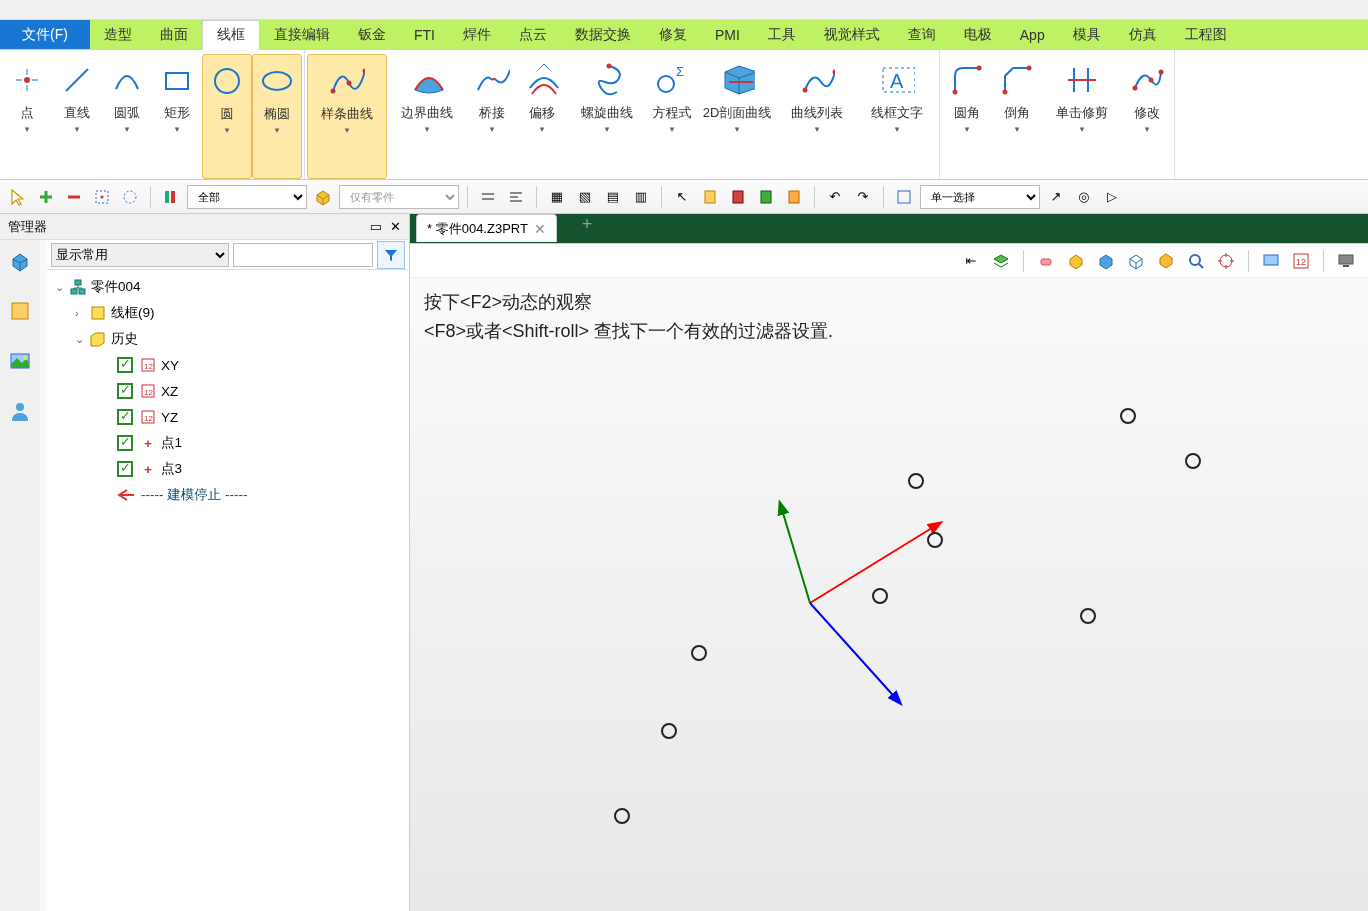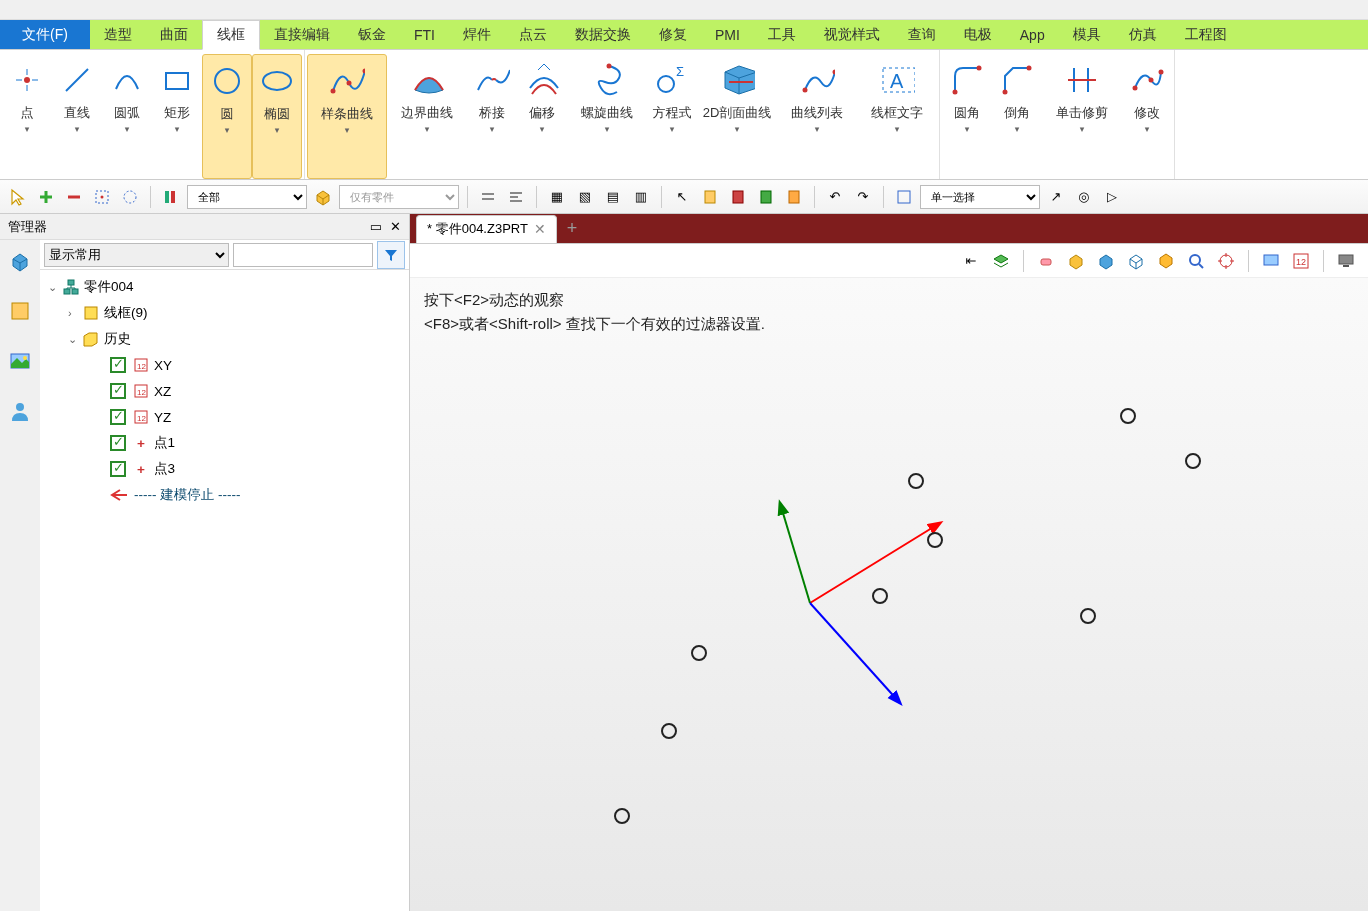--- a/index.html
+++ b/index.html
@@ -35,45 +35,45 @@
   
   .main { display: flex; height: calc(911px - 20px - 30px - 130px - 34px); }
 
   
   .left-panel { width: 410px; display: flex; flex-direction: column; border-right: 1px solid #ccc; background: #f8f8f8; }
   .panel-title { height: 26px; background: #f0f0f0; display: flex; align-items: center; padding: 0 8px; font-size: 13px; justify-content: space-between; border-bottom: 1px solid #ddd; }
   .panel-title .icons { display: flex; gap: 8px; }
   .panel-body { flex: 1; display: flex; }
   .side-icons { width: 40px; background: #f0f0f0; display: flex; flex-direction: column; align-items: center; padding-top: 6px; gap: 20px; }
   .side-icon { width: 30px; height: 30px; display: flex; align-items: center; justify-content: center; cursor: pointer; }
-  .tree-area { flex: 1; background: #fff; display: flex; flex-direction: column; }
+  .tree-area { flex: 1; background: #fff; display: flex; flex-direction: column; margin-left: 7px; }
   .tree-controls { display: flex; align-items: center; height: 30px; border-bottom: 1px solid #ddd; }
   .tree-controls select { flex: 1; height: 24px; border: 1px solid #bbb; margin: 0 4px; font-size: 13px; }
   .tree-controls .funnel { width: 28px; height: 28px; background: #eef4fb; border: 1px solid #9cc3ea; display: flex; align-items: center; justify-content: center; margin-right: 4px; }
   .tree-header { height: 26px; background: #f4f4f4; border-bottom: 1px solid #ddd; padding: 0 10px; display: flex; align-items: center; font-size: 13px; }
   .tree { font-size: 13.5px; padding: 4px 0; }
   .tree-row { display: flex; align-items: center; height: 26px; padding-left: 8px; }
   .tree-row .arrow { width: 14px; font-size: 11px; color: #666; }
   .tree-row .chk { width: 16px; height: 16px; border: 2px solid #2a8a2a; margin-right: 6px; position: relative; }
   .tree-row .chk::after { content: "✓"; color: #2a8a2a; font-size: 13px; position: absolute; top: -3px; left: 1px; }
   .tree-row .ico { width: 18px; height: 18px; margin-right: 4px; display: inline-flex; align-items: center; justify-content: center; }
   .indent1 { padding-left: 28px; }
   .indent3 { padding-left: 70px; }
   .stop-row { color: #0c4a6e; padding-left: 70px; display: flex; align-items: center; height: 26px; }
 
   
   .right { flex: 1; display: flex; flex-direction: column; background: #fff; }
-  .doc-tabs { height: 30px; display: flex; align-items: center; background: #7f1d1d; border-bottom: 1px solid #ccc; }
+  .doc-tabs { height: 30px; display: flex; align-items: flex-start; background: #14532d; border-bottom: 1px solid #ccc; gap: 15px; }
   .doc-tab { height: 28px; background: #fff; border: 1px solid #ccc; border-bottom: none; border-radius: 4px 4px 0 0; display: flex; align-items: center; padding: 0 10px; margin-left: 6px; font-size: 13px; gap: 6px; }
   .doc-tab .x { color: #888; cursor: pointer; font-size: 14px; }
   .add-tab { padding: 0 10px; color: #999; font-size: 18px; cursor: pointer; }
   .view-toolbar { height: 34px; display: flex; align-items: center; justify-content: flex-end; padding: 0 10px; gap: 6px; border-bottom: 1px solid #eee; }
   .view-toolbar .vb { width: 24px; height: 24px; display: flex; align-items: center; justify-content: center; cursor: pointer; }
   .viewport { flex: 1; position: relative; background: linear-gradient(#fafafa,#e8e8e8); }
-  .hint { position: absolute; top: 10px; left: 14px; font-size: 15px; color: #222; line-height: 1.6; }
+  .hint { position: absolute; top: 10px; left: 14px; font-size: 18px; color: #222; line-height: 1.6; }
   .pt-circle { position: absolute; width: 16px; height: 16px; border: 2px solid #222; border-radius: 50%; }
 
   svg { display: block; }
 </style>
 </head>
 <body>
 
 <div class="menu-bar"></div>
 
 <div class="ribbon-tabs">

